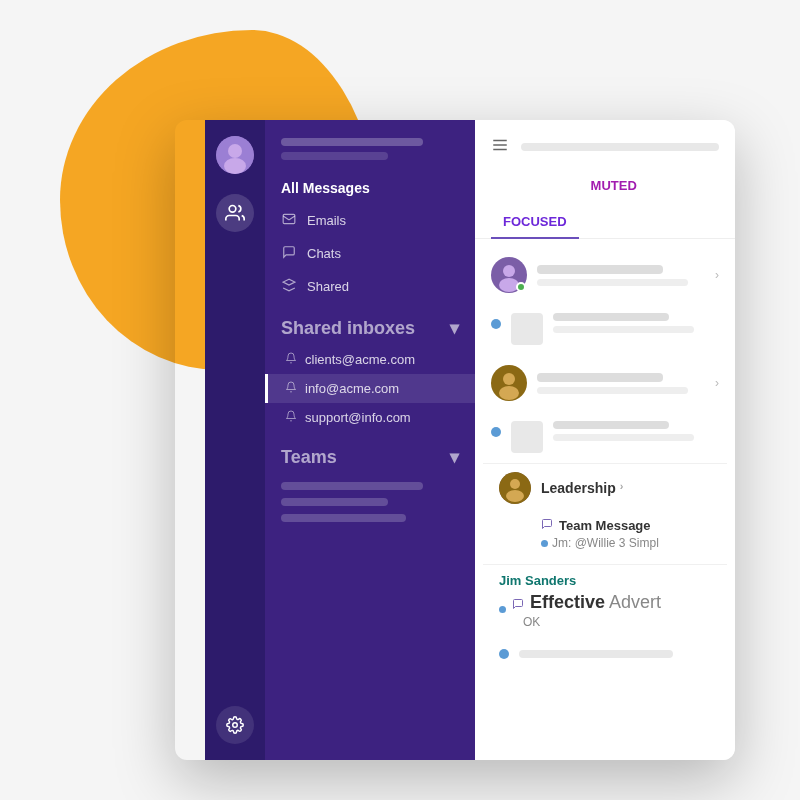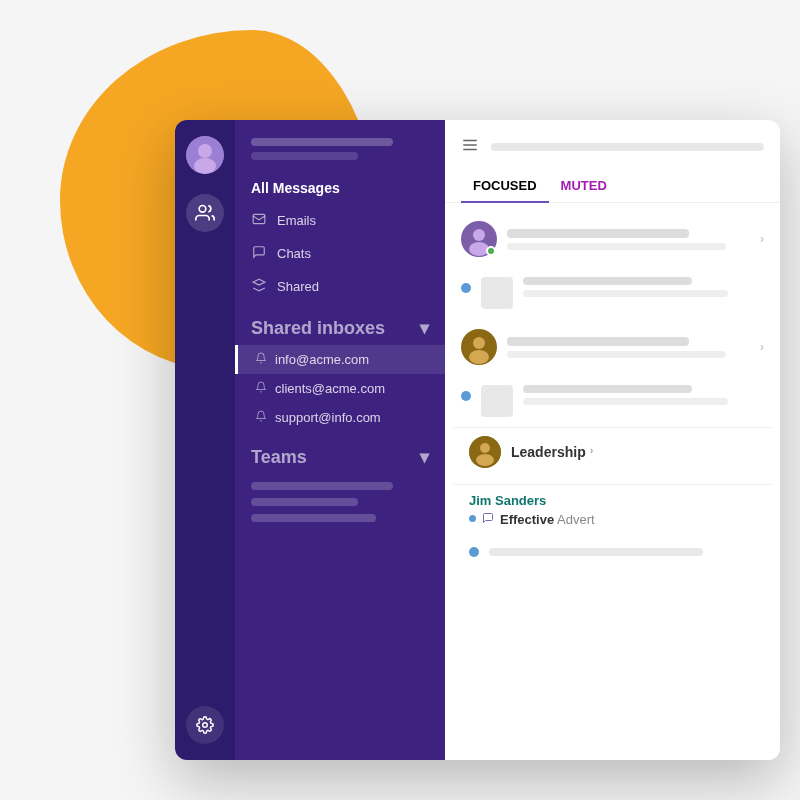--- a/index.html
+++ b/index.html
@@ -22,27 +22,28 @@
       background: #F5A623;
       border-radius: 60% 40% 50% 50% / 50% 60% 40% 50%;
       z-index: 0;
     }
 
     
     .app-container {
       position: absolute;
       top: 120px;
       left: 175px;
-      width: 605px;
+      width: 560px;
       height: 640px;
       display: flex;
       border-radius: 12px;
       overflow: hidden;
       box-shadow: 0 20px 60px rgba(0,0,0,0.25);
       z-index: 1;
+      padding-left: 30px;
     }
 
     
     .icon-sidebar {
       width: 60px;
       background: #2D1B6B;
       display: flex;
       flex-direction: column;
       align-items: center;
       padding: 16px 0;
@@ -257,22 +258,23 @@
       padding: 8px 12px;
       font-size: 13px;
       font-weight: 600;
       cursor: pointer;
       color: #a21caf;
       border-bottom: 2px solid transparent;
       margin-bottom: -1px;
     }
 
     .tab.active {
-      color: #000000;
+      color: #6d28d9;
       border-bottom-color: #6B4FBB;
+      margin-top: 36px;
     }
 
     
     .conv-list {
       flex: 1;
       overflow-y: auto;
       padding: 0 8px;
     }
 
     .conv-list::-webkit-scrollbar { display: none; }
@@ -456,24 +458,24 @@
     }
 
     .jim-header {
       font-size: 13px;
       font-weight: 700;
       color: #0f766e;
       margin-bottom: 4px;
     }
 
     .jim-preview {
-      font-size: 13px;
+      font-size: 18px;
       color: #888;
       display: flex;
-      align-items: flex-start;
+      align-items: flex-end;
       gap: 6px;
     }
 
     .jim-dot {
       width: 7px;
       height: 7px;
       border-radius: 50%;
       background: #5B9BD5;
       flex-shrink: 0;
       margin-top: 3px;
@@ -584,38 +586,38 @@
       </span>
       <span>Shared</span>
     </div>
 
 
     <div class="nav-section-header">
       <span>Shared inboxes</span>
       <span>▾</span>
     </div>
 
+    <div class="inbox-item">
+      <span class="inbox-icon">
+        <svg width="12" height="12" viewBox="0 0 24 24" fill="none" stroke="currentColor" stroke-width="2">
+          <path d="M18 8A6 6 0 0 0 6 8c0 7-3 9-3 9h18s-3-2-3-9"></path>
+          <path d="M13.73 21a2 2 0 0 1-3.46 0"></path>
+        </svg>
+      </span>
+      <span>clients@acme.com</span>
+    </div>
+
     <div class="inbox-item active">
       <span class="inbox-icon">
         <svg width="12" height="12" viewBox="0 0 24 24" fill="none" stroke="currentColor" stroke-width="2">
           <path d="M18 8A6 6 0 0 0 6 8c0 7-3 9-3 9h18s-3-2-3-9"></path>
           <path d="M13.73 21a2 2 0 0 1-3.46 0"></path>
         </svg>
       </span>
       <span>info@acme.com</span>
-    </div>
-
-    <div class="inbox-item">
-      <span class="inbox-icon">
-        <svg width="12" height="12" viewBox="0 0 24 24" fill="none" stroke="currentColor" stroke-width="2">
-          <path d="M18 8A6 6 0 0 0 6 8c0 7-3 9-3 9h18s-3-2-3-9"></path>
-          <path d="M13.73 21a2 2 0 0 1-3.46 0"></path>
-        </svg>
-      </span>
-      <span>clients@acme.com</span>
     </div>
 
     <div class="inbox-item">
       <span class="inbox-icon">
         <svg width="12" height="12" viewBox="0 0 24 24" fill="none" stroke="currentColor" stroke-width="2">
           <path d="M18 8A6 6 0 0 0 6 8c0 7-3 9-3 9h18s-3-2-3-9"></path>
           <path d="M13.73 21a2 2 0 0 1-3.46 0"></path>
         </svg>
       </span>
       <span>support@info.com</span>
@@ -712,35 +714,50 @@
               <circle cx="16" cy="12" r="5" fill="#D4A853"></circle>
               <ellipse cx="16" cy="24" rx="9" ry="6" fill="#D4A853"></ellipse>
             </svg>
           </div>
           <div class="leadership-title">
             <span>Leadership</span>
             <span class="leadership-arrow">›</span>
           </div>
         </div>
 
+        <div class="team-message-item">
+          <div class="team-msg-header">
+            <span class="team-msg-icon">
+              <svg width="12" height="12" viewBox="0 0 24 24" fill="none" stroke="#7B68B5" stroke-width="2">
+                <path d="M21 15a2 2 0 0 1-2 2H7l-4 4V5a2 2 0 0 1 2-2h14a2 2 0 0 1 2 2z"></path>
+              </svg>
+            </span>
+            <span class="team-msg-name">Team Message</span>
+          </div>
+          <div class="team-msg-preview">
+            <div class="team-msg-dot"></div>
+            <span>Jm: @Willie 3 Simpl</span>
+          </div>
+        </div>
       </div>
 
       <div class="jim-section">
         <div class="jim-header">Jim Sanders</div>
         <div class="jim-preview">
           <div class="jim-dot"></div>
           <span class="jim-icon">
             <svg width="12" height="12" viewBox="0 0 24 24" fill="none" stroke="#7B68B5" stroke-width="2">
               <path d="M21 15a2 2 0 0 1-2 2H7l-4 4V5a2 2 0 0 1 2-2h14a2 2 0 0 1 2 2z"></path>
             </svg>
           </span>
           <span>
             <span class="bold-text">Effective</span><span> Advert</span>
           </span>
         </div>
+        <div style="padding-left:24px; font-size:12px; color:#888; margin-top:2px;">OK</div>
       </div>
 
       <div class="bottom-placeholder">
         <div class="bottom-blue-dot"></div>
         <div class="bottom-bar-container">
           <div class="bottom-bar"></div>
         </div>
       </div>
 
     </div>

